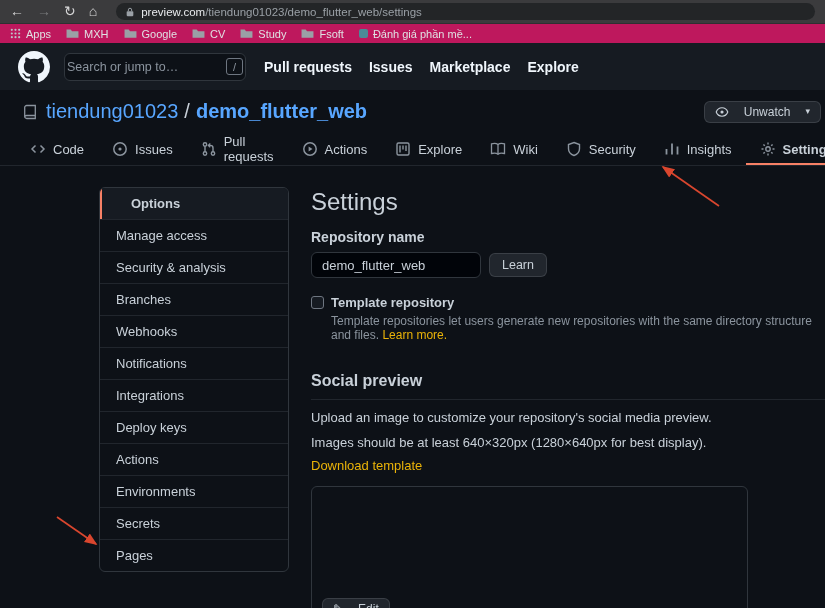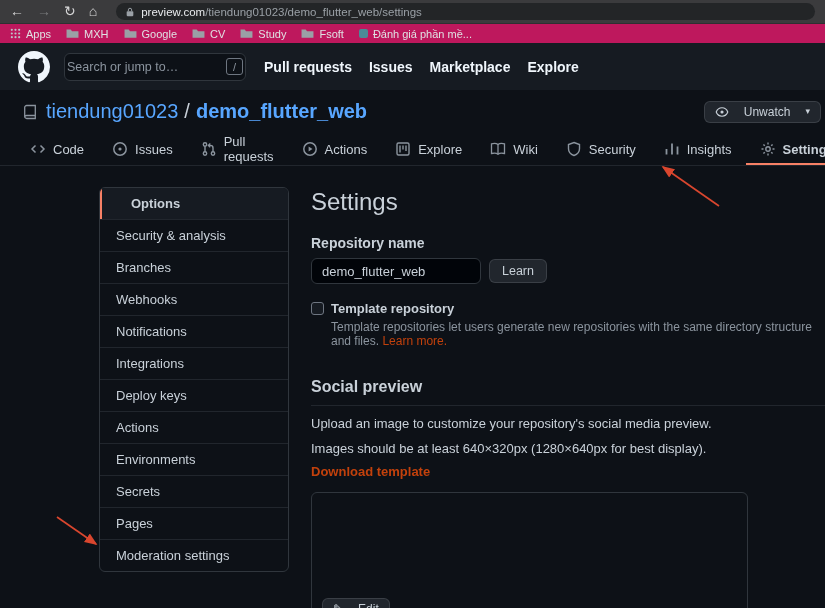--- a/index.html
+++ b/index.html
@@ -104,45 +104,45 @@
     border-top: 1px solid #21262d; cursor: pointer;
   }
   .side-item:first-child { border-top: none; }
   .side-item.active {
     font-weight: 600; background: #161b22;
     border-left: 2px solid #f78166; padding-left: 29px;
   }
 
   .main { margin-left: 22px; width: 515px; }
   .page-title { font-size: 24px; font-weight: 400; color: #c9d1d9; line-height: 30px; }
-  .field-label { margin-top: 18px; font-size: 14px; font-weight: 600; }
+  .field-label { margin-top: 12px; font-size: 14px; font-weight: 600; }
   .rename-row { margin-top: 7px; display: flex; gap: 8px; align-items: center; }
   .text-input {
     width: 170px; height: 26px; padding: 0 10px;
     background: #010409; border: 1px solid #30363d; border-radius: 6px;
     color: #c9d1d9; font-size: 13px; outline: none;
     font-family: "Liberation Sans", sans-serif;
   }
   .rename-btn { padding: 4px 12px; font-size: 12.5px; font-weight: 500; }
 
   .checkbox-row { margin-top: 17px; display: flex; align-items: center; gap: 7px; }
   .checkbox {
     width: 13px; height: 13px; border: 1px solid #6e7681; border-radius: 3px;
     background: #161b22; cursor: pointer; flex-shrink: 0;
   }
   .checkbox-label { font-size: 13px; font-weight: 600; }
   .field-desc { margin: 4px 0 0 20px; font-size: 12px; color: #8b949e; }
-  .link { color: #c2410c; cursor: pointer; text-decoration: none; }
+  .link { color: #eab308; cursor: pointer; text-decoration: none; }
 
   .subhead {
     margin-top: 30px; padding-bottom: 9px; border-bottom: 1px solid #21262d;
     font-size: 16px; font-weight: 600; color: #c9d1d9;
   }
   .para { margin-top: 10px; font-size: 13px; color: #c9d1d9; }
-  .download-link { display: inline-block; margin-top: 8px; font-size: 13px; font-weight: 700; }
+  .download-link { display: inline-block; margin-top: 8px; font-size: 13px; font-weight: 400; }
 
   .preview-box {
     margin-top: 12px; width: 437px; height: 240px;
     border: 1px solid #30363d; border-radius: 6px;
   }
   .edit-btn { position: absolute; left: 322px; top: 598px; z-index: 5; }
 
   .annotation-layer {
     position: absolute; inset: 0; width: 825px; height: 608px;
     pointer-events: none; z-index: 40;
@@ -355,31 +355,31 @@
         </svg>
       </span>
     <span>Settings</span>
   </div>
 </div>
 
 <div class="content">
 
   <div class="settings-sidebar">
     <div class="side-item active">Options</div>
+    <div class="side-item">Manage access</div>
     <div class="side-item">Security &amp; analysis</div>
     <div class="side-item">Branches</div>
     <div class="side-item">Webhooks</div>
     <div class="side-item">Notifications</div>
     <div class="side-item">Integrations</div>
     <div class="side-item">Deploy keys</div>
     <div class="side-item">Actions</div>
     <div class="side-item">Environments</div>
     <div class="side-item">Secrets</div>
     <div class="side-item">Pages</div>
-    <div class="side-item">Moderation settings</div>
   </div>
 
   <div class="main">
     <h1 class="page-title">Settings</h1>
 
     <div class="field-label">Repository name</div>
     <div class="rename-row">
       <input class="text-input" type="text" value="demo_flutter_web" style="">
       <button class="btn rename-btn">Learn</button>
     </div>

